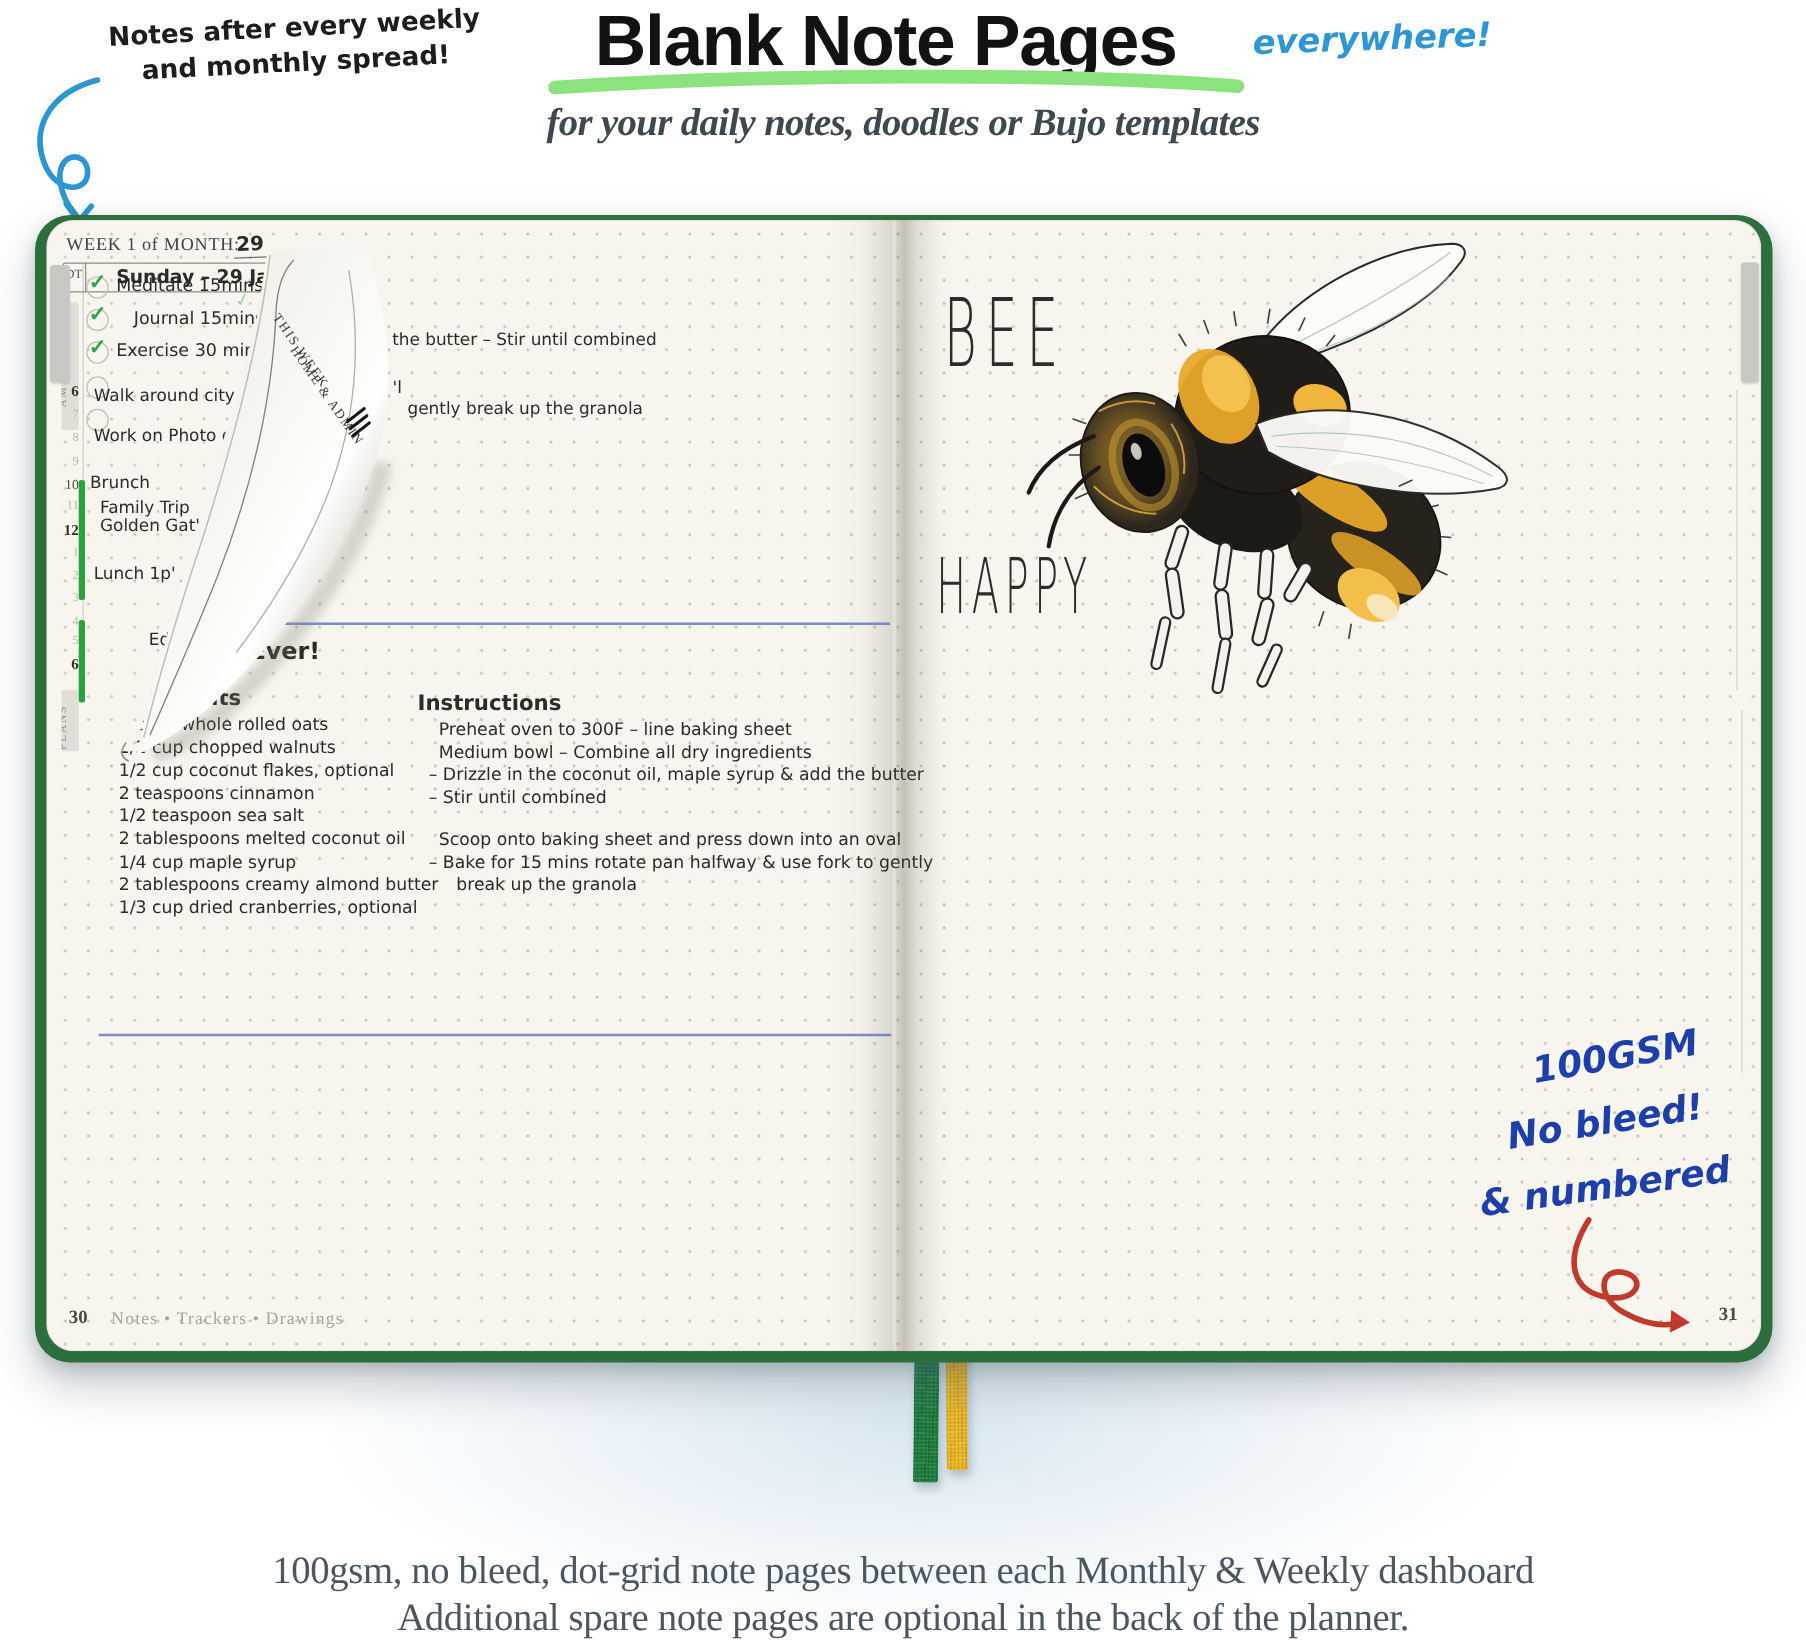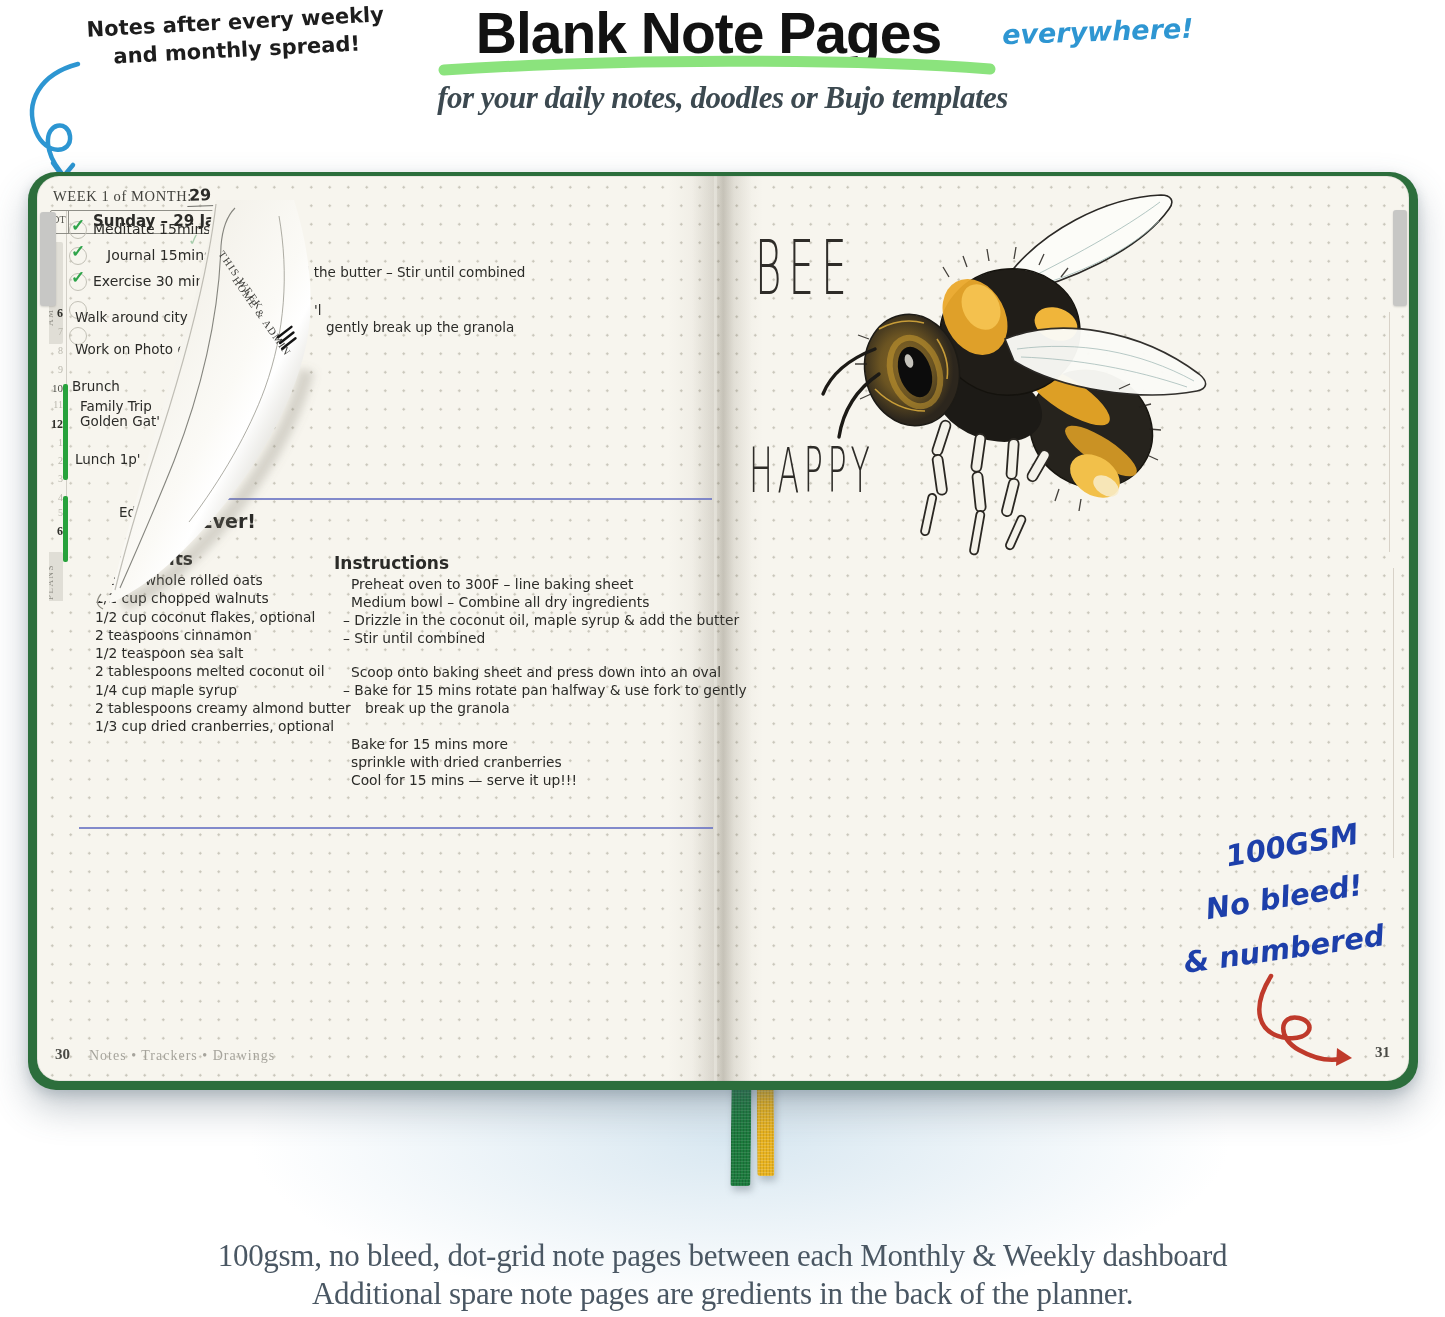--- a/index.html
+++ b/index.html
@@ -140,25 +140,20 @@
     <div class="abs ins hand" style="left:306px;top:400px;">
       <div class="i1">Preheat oven to 300F – line baking sheet</div>
       <div class="i1">Medium bowl – Combine all dry ingredients</div>
       <div>– Drizzle in the coconut oil, maple syrup &amp; add the butter</div>
       <div>– Stir until combined</div>
     </div>
     <div class="abs ins hand" style="left:306px;top:488px;">
       <div class="i1">Scoop onto baking sheet and press down into an oval</div>
       <div>– Bake for 15 mins rotate pan halfway &amp; use fork to gently</div>
       <div class="i2">break up the granola</div>
-    </div>
-    <div class="abs ins hand" style="left:306px;top:560px;">
-      <div class="i1">Bake for 15 mins more</div>
-      <div class="i1">sprinkle with dried cranberries</div>
-      <div class="i1">Cool for 15 mins — serve it up!!!</div>
     </div>
     <span class="abs pgnum" style="left:18px;top:870px;">30</span>
     <span class="abs tags" style="left:52px;top:872px;">Notes • Trackers • Drawings</span>
 
     <div class="abs sheet">
       <span class="abs weeklabel">WEEK 1 of MONTH:</span>
       <span class="abs weekdate hand">29 Ja</span>
       <div class="abs hdrbox"></div>
       <div class="abs hdrdiv"></div>
       <span class="abs dt">DT</span>
@@ -308,13 +303,13 @@
     <span class="abs pgnum" style="left:1338px;top:868px;">31</span>
 
     <div class="abs edge-tab" style="left:3px;top:36px;width:16px;height:94px;"></div>
     <div class="abs edge-tab" style="left:1356px;top:34px;width:14px;height:96px;"></div>
     <div class="abs stackline" style="left:1352px;top:136px;height:240px;"></div>
     <div class="abs stackline" style="left:1356px;top:392px;height:290px;"></div>
   </div>
 </div>
 
 <div class="abs caption" style="top:1238px;">100gsm, no bleed, dot-grid note pages between each Monthly &amp; Weekly dashboard</div>
-<div class="abs caption" style="top:1276px;">Additional spare note pages are gredients in the back of the planner.</div>
+<div class="abs caption" style="top:1276px;">Additional spare note pages are optional in the back of the planner.</div>
 
 </body></html>

